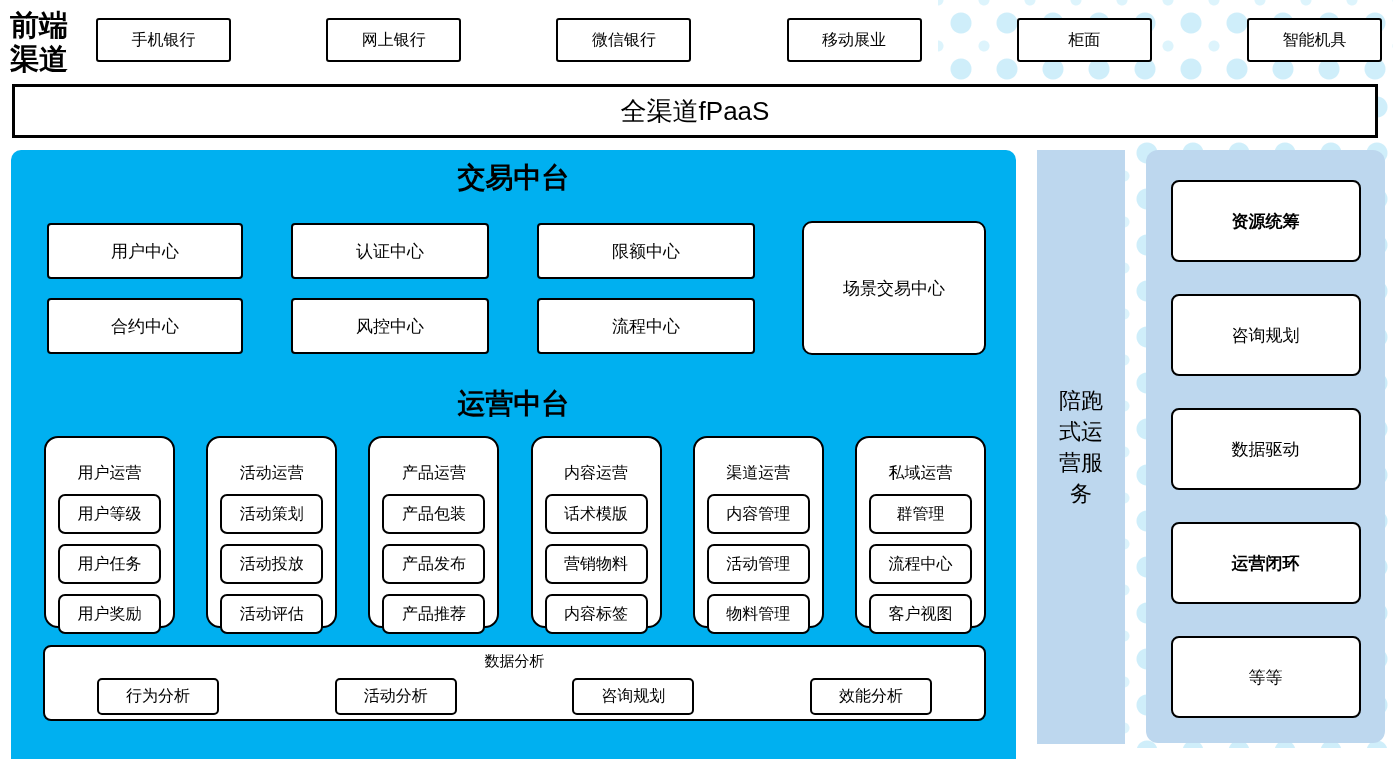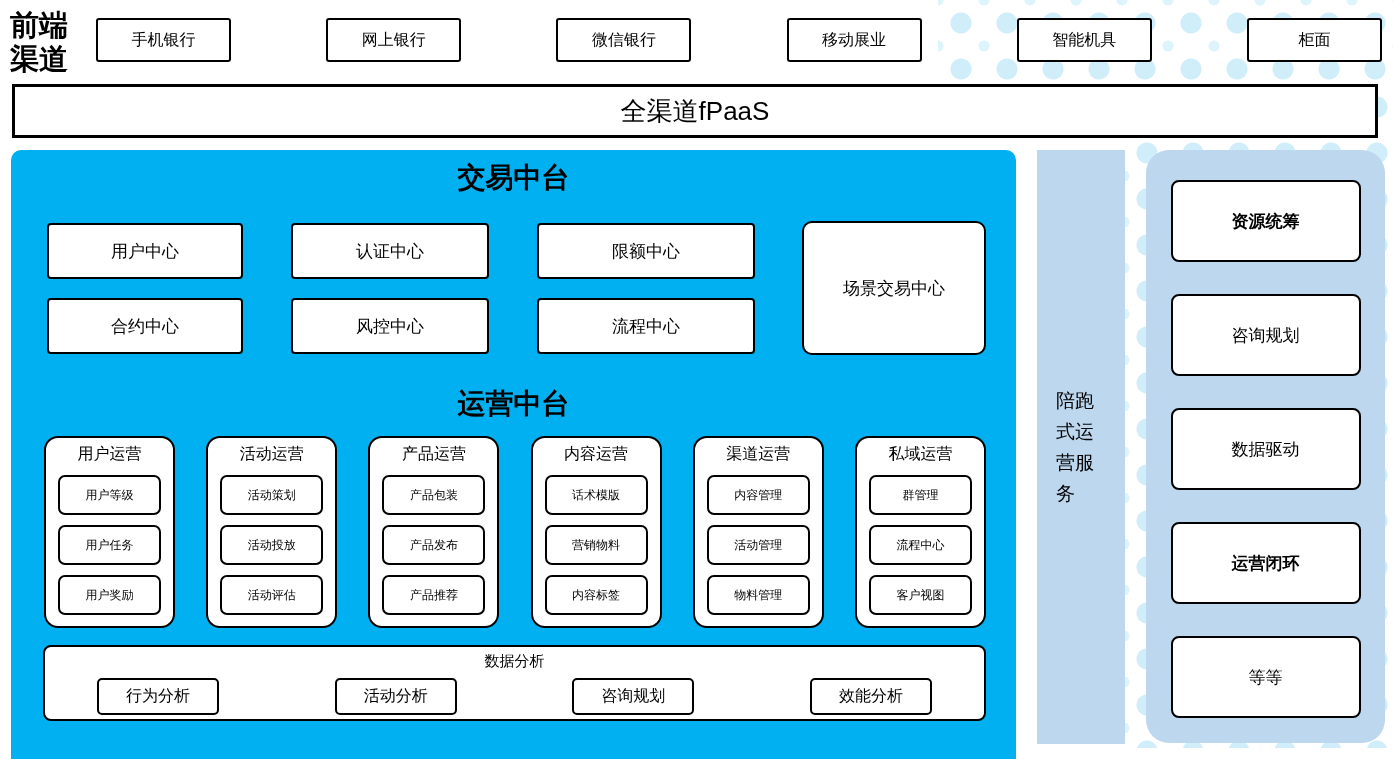--- a/index.html
+++ b/index.html
@@ -85,54 +85,54 @@
 
   
   .groups {
     position: absolute; left: 33px; top: 60px; width: 942px;
     display: flex; justify-content: space-between;
   }
   .group {
     width: 131px; height: 192px;
     background: #fff; border: 2px solid #000; border-radius: 14px;
   }
-  .group-title { text-align: center; font-size: 16px; margin-top: 6px; }
+  .group-title { text-align: center; font-size: 16px; margin-top: 25px; }
   .group-item {
     margin: 10px 12px 0; height: 40px;
     border: 2px solid #000; border-radius: 7px; background: #fff;
     display: flex; align-items: center; justify-content: center;
-    font-size: 12px;
+    font-size: 16px;
   }
 
   
   .analysis {
     position: absolute; left: 32px; top: 269px; width: 943px; height: 76px;
     background: #fff; border: 2px solid #000; border-radius: 8px;
   }
   .analysis-title { text-align: center; font-size: 15px; margin-top: 5px; }
   .analysis-items {
     display: flex; justify-content: space-between; padding: 7px 52px 0;
   }
   .analysis-item { width: 122px; height: 37px; border-radius: 5px; font-size: 16px; }
 
   
   .side-bar {
     position: absolute; left: 1037px; top: 150px; width: 88px; height: 594px;
     background: #BDD7EE; z-index: 1;
     display: flex; align-items: center; justify-content: center;
   }
   .side-text {
-    width: 50px; font-size: 19px; line-height: 31px;
-    text-align: left; word-break: break-all;
+    width: 50px; font-size: 22px; line-height: 31px;
+    text-align: center; word-break: break-all;
   }
 
   
   .right-panel {
     position: absolute; left: 1146px; top: 150px; width: 239px; height: 593px;
-    background: #BDD7EE; border-radius: 23px; z-index: 1;
+    background: #BDD7EE; border-radius: 12px; z-index: 1;
     padding-top: 30px;
   }
   .rp-box {
     width: 190px; height: 82px; margin: 0 auto 32px;
     border-radius: 8px; font-size: 17px;
   }
   .fw-b { font-weight: bold; }
 </style>
 </head>
 <body>
@@ -140,22 +140,22 @@
 <div class="dots dots-top"></div>
 <div class="dots dots-right"></div>
 
 <div class="top-row">
   <div class="front-label">前端渠道</div>
   <div class="channels">
     <div class="chan">手机银行</div>
     <div class="chan">网上银行</div>
     <div class="chan">微信银行</div>
     <div class="chan">移动展业</div>
+    <div class="chan">柜面</div>
     <div class="chan">智能机具</div>
-    <div class="chan">柜面</div>
   </div>
 </div>
 
 <div class="fpaas">全渠道fPaaS</div>
 
 <section class="panel panel-trade">
   <div class="panel-title">交易中台</div>
   <div class="trade-grid">
     <div class="wbox trade-box">用户中心</div>
     <div class="wbox trade-box">认证中心</div>

